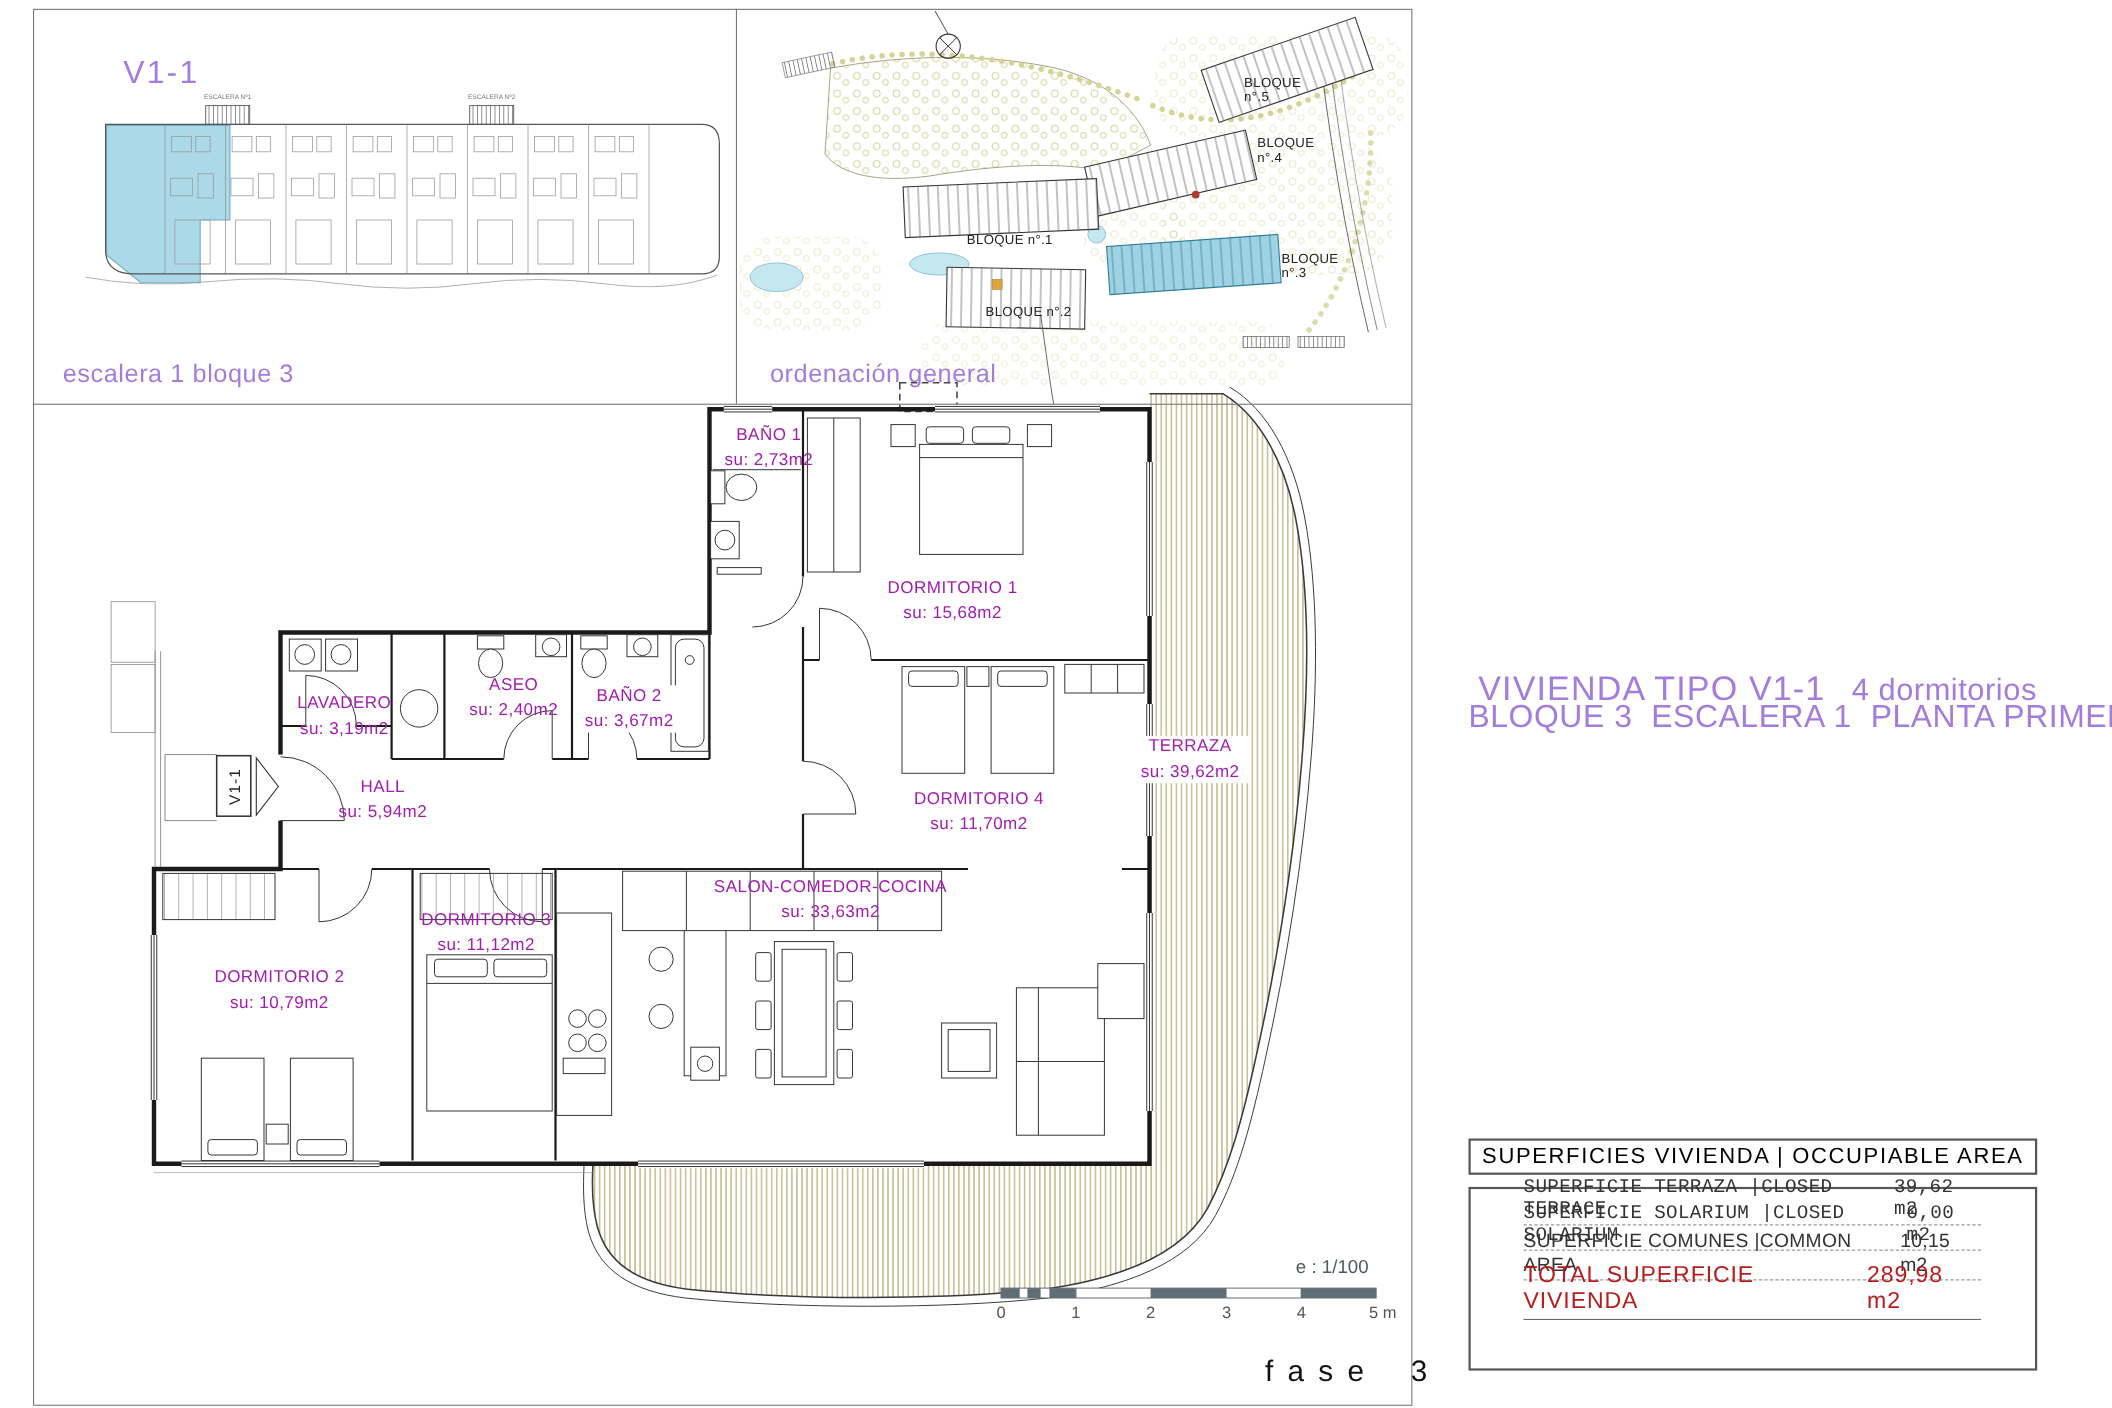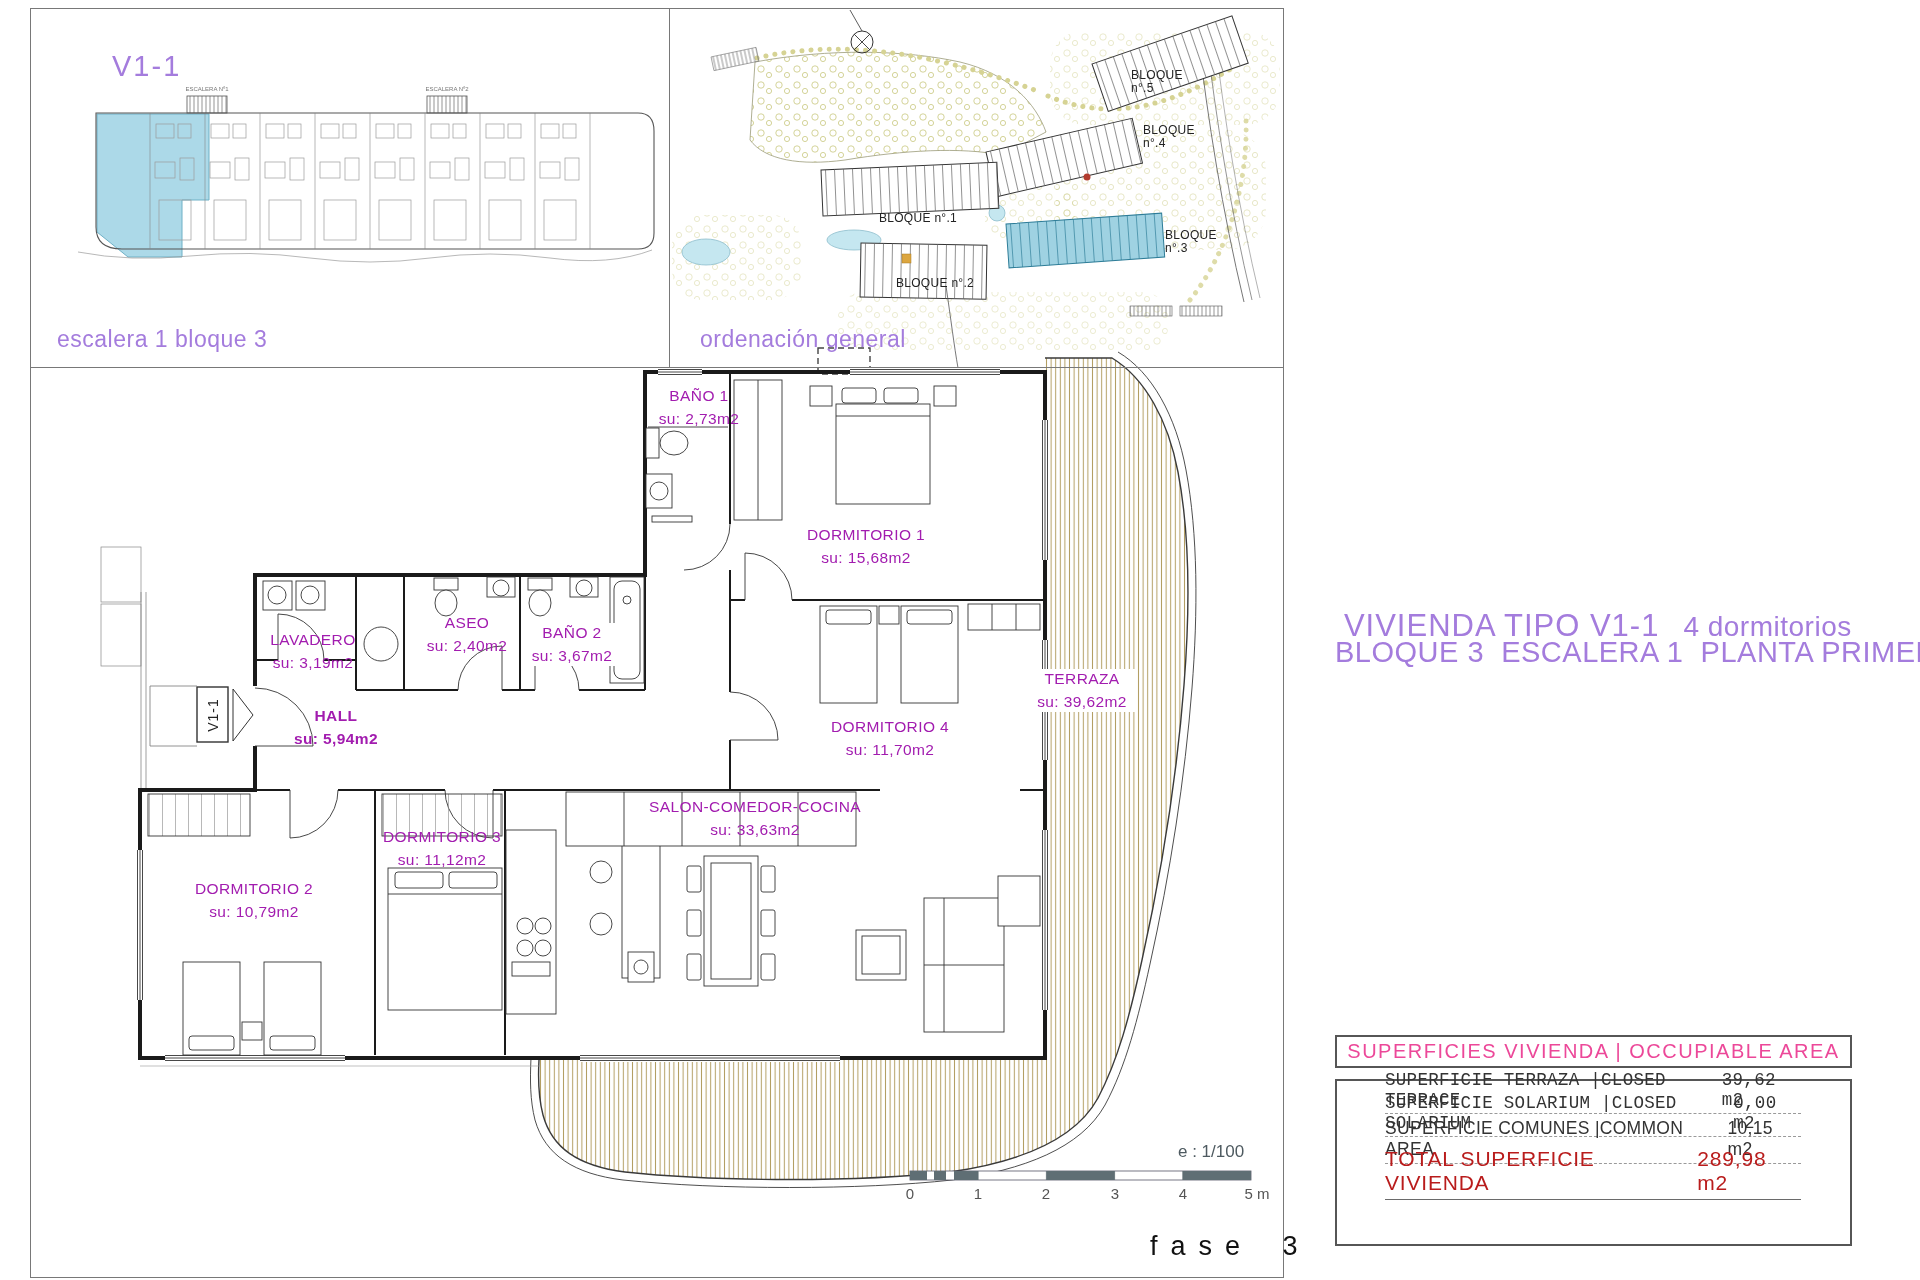--- a/index.html
+++ b/index.html
@@ -24,21 +24,21 @@
   .rlabel.bg{background:#fff;padding:2px 10px;}
   .entry-tag{left:197px;top:687px;width:31px;height:55px;display:flex;
              align-items:center;justify-content:center;}
   .entry-tag span{transform:rotate(-90deg);font-size:14px;letter-spacing:1px;color:#222;white-space:nowrap;}
   .title1{left:1335px;top:590px;white-space:pre;}
   .title1 .t-main{font-size:31px;letter-spacing:1px;}
   .title1 .t-suffix{font-size:28px;margin-left:24px;letter-spacing:0.5px;}
   .title2{left:1335px;top:636px;font-size:29px;letter-spacing:0.5px;white-space:pre;}
   .tbl-header{left:1335px;top:1035px;width:517px;height:33px;border:2px solid #565656;
               box-sizing:border-box;display:flex;align-items:center;justify-content:center;
-              font-size:20px;letter-spacing:1.5px;color:#ec4899;white-space:pre;}
+              font-size:20px;letter-spacing:1.5px;color:#000000;white-space:pre;}
   .tbl-body{left:1335px;top:1079px;width:517px;height:167px;border:2px solid #565656;
             box-sizing:border-box;padding:10px 49px 0 48px;}
   .tbl-row{display:flex;justify-content:space-between;align-items:flex-end;
            border-bottom:1px dashed #9a9a9a;height:26px;font-size:17.5px;
            letter-spacing:0.3px;color:#333;padding-bottom:3px;box-sizing:border-box;}
   .tbl-row.r2,.tbl-row.r3{height:23px;font-family:Liberation Mono, monospace;}
   .tbl-row.r4{height:27px;}
   .tbl-total{display:flex;justify-content:space-between;align-items:flex-end;
              border-bottom:1.5px solid #6a6a6a;height:36px;font-size:21px;
              letter-spacing:0.8px;color:#b91c1c;padding-bottom:4px;box-sizing:border-box;}
@@ -370,21 +370,21 @@
   <span class="rarea">su: 3,19m2</span>
 </div>
 <div class="abs rlabel" style="left:467px;top:615px;">
   <span class="rname">ASEO</span>
   <span class="rarea">su: 2,40m2</span>
 </div>
 <div class="abs rlabel bg" style="left:572px;top:623px;">
   <span class="rname">BAÑO 2</span>
   <span class="rarea">su: 3,67m2</span>
 </div>
-<div class="abs rlabel" style="left:336px;top:708px;font-weight:bold;">
+<div class="abs rlabel" style="left:348px;top:708px;">
   <span class="rname">HALL</span>
   <span class="rarea">su: 5,94m2</span>
 </div>
 <div class="abs rlabel" style="left:890px;top:719px;">
   <span class="rname">DORMITORIO 4</span>
   <span class="rarea">su: 11,70m2</span>
 </div>
 <div class="abs rlabel bg" style="left:1082px;top:669px;">
   <span class="rname">TERRAZA</span>
   <span class="rarea">su: 39,62m2</span>

